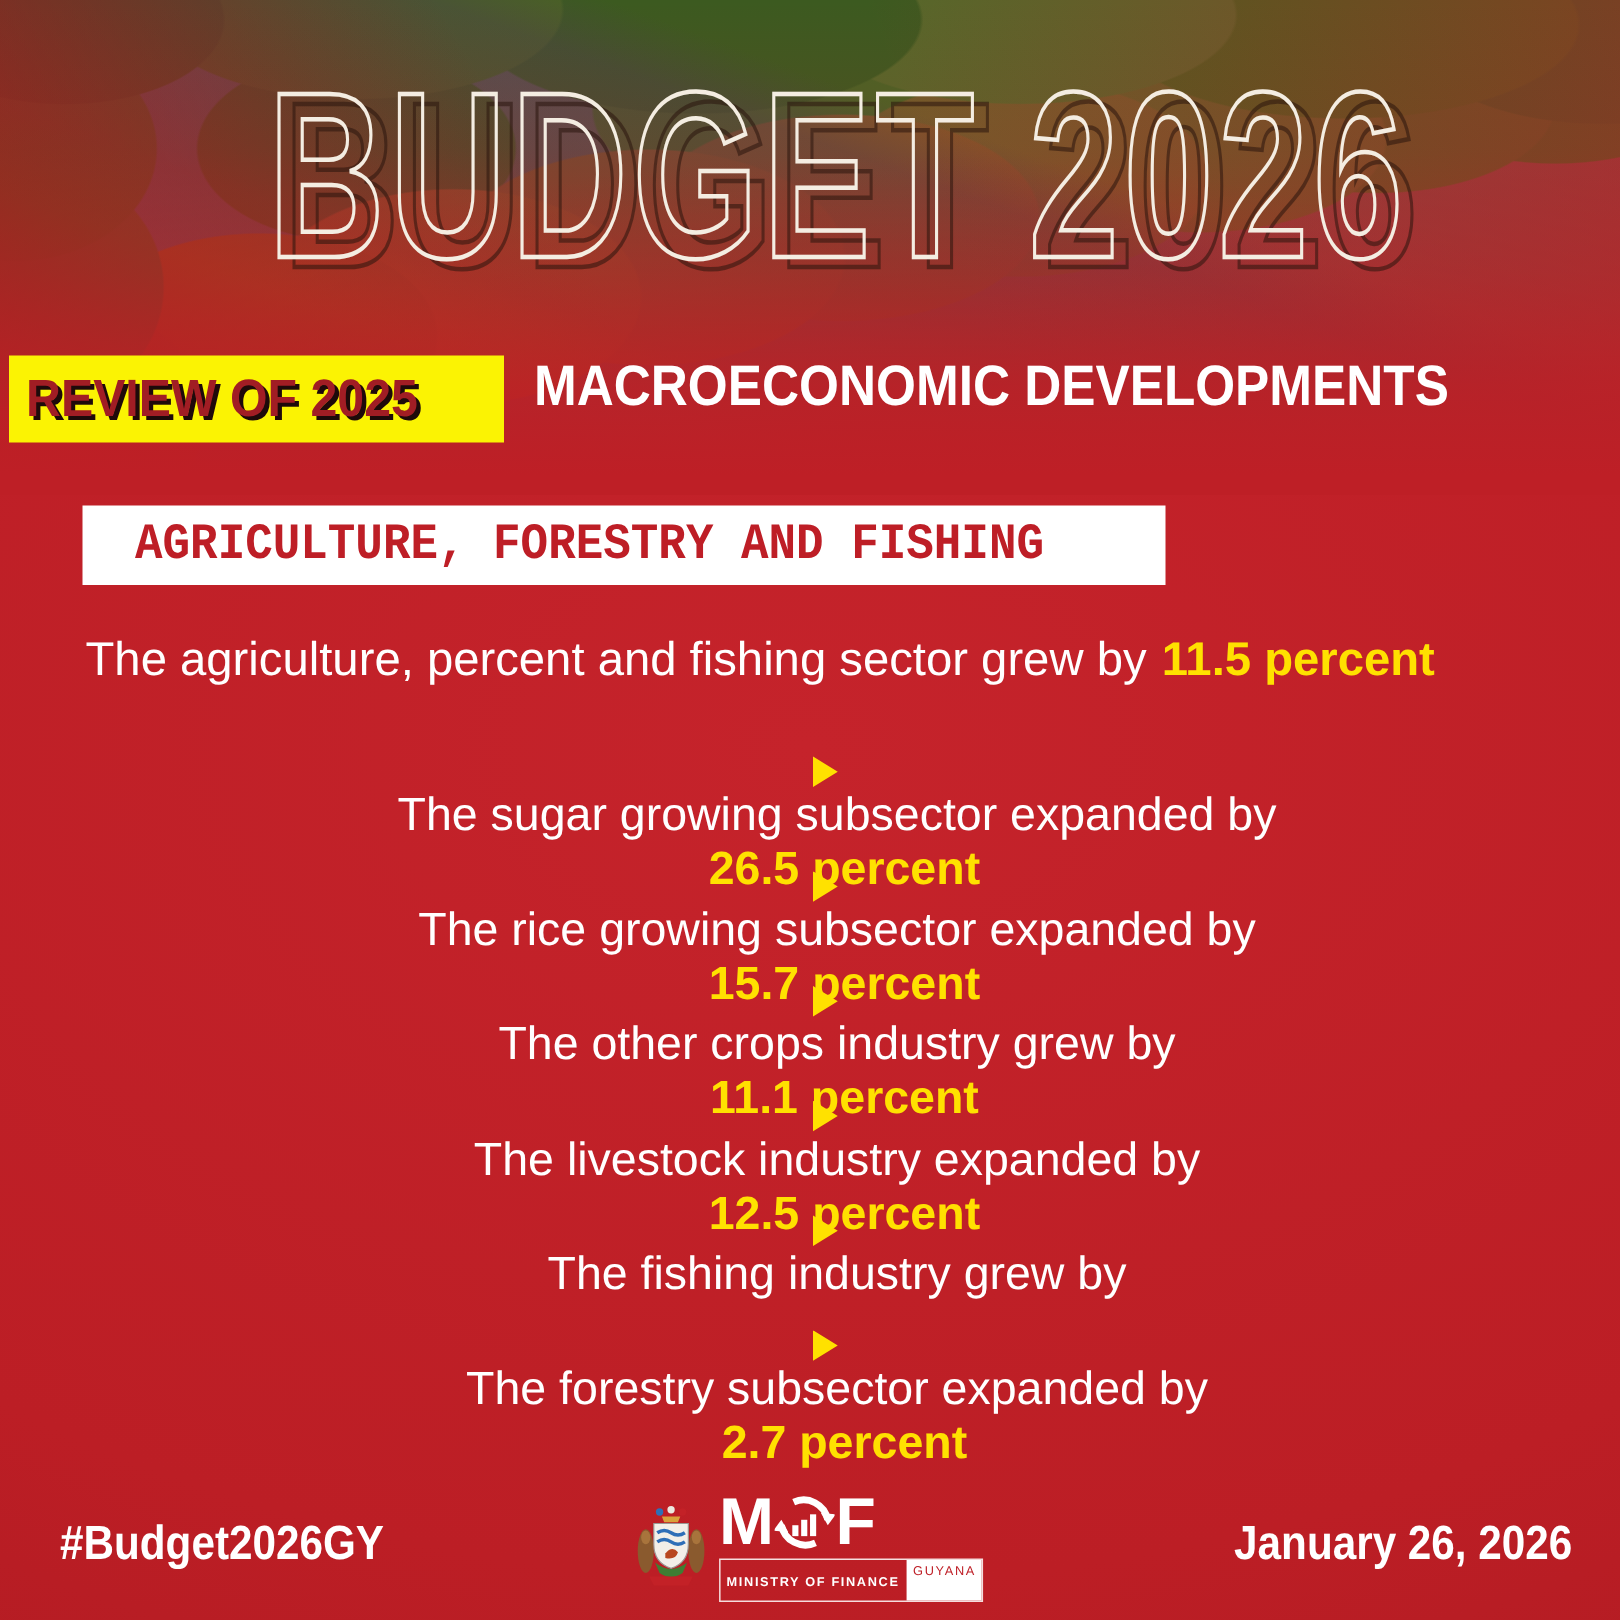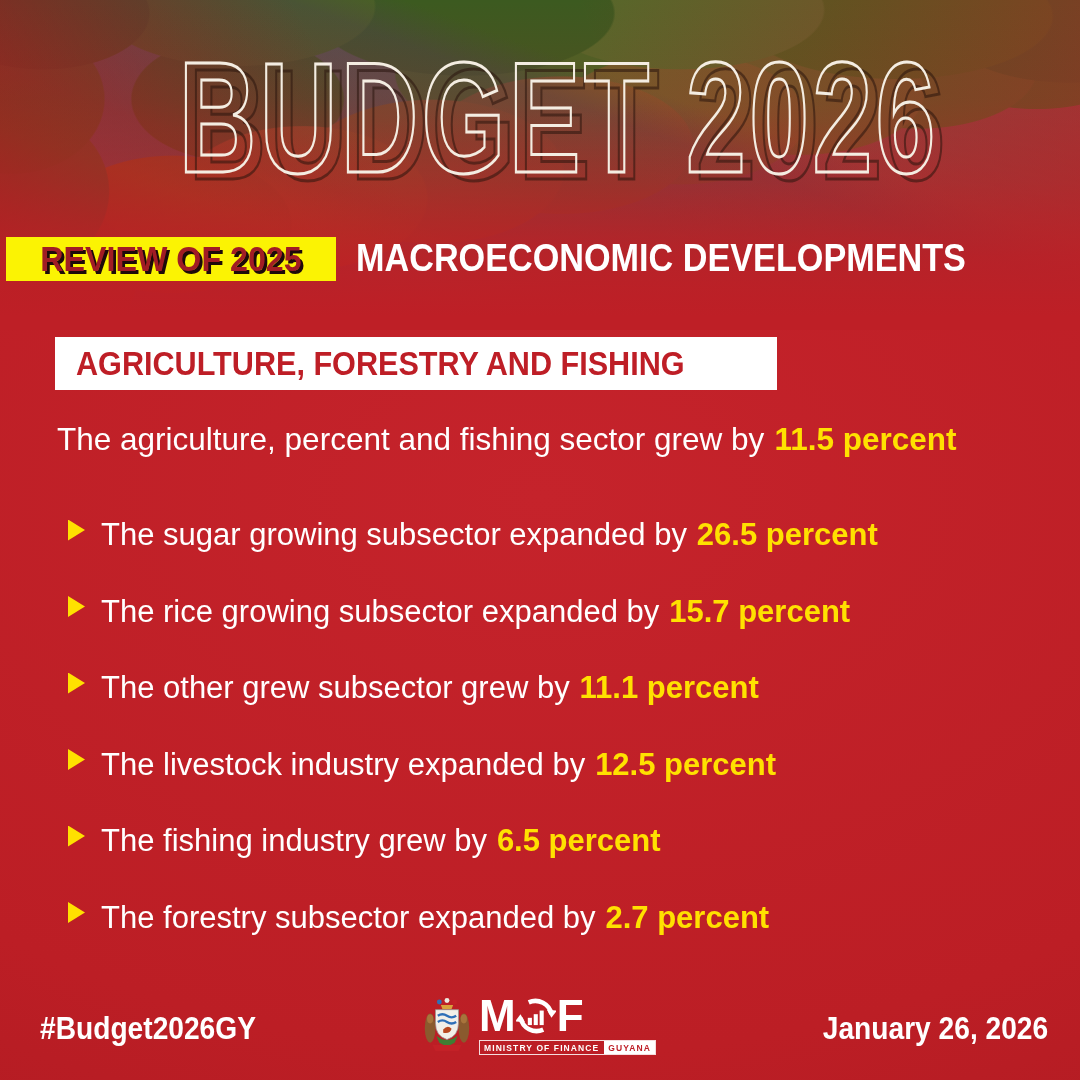--- a/index.html
+++ b/index.html
@@ -70,56 +70,56 @@
     color:transparent;
   }
   .title-inner { display:inline-block; transform:scaleX(.68); transform-origin:center; }
   .title-shadow { top:7px; }
   .title-shadow .title-inner { -webkit-text-stroke:3px rgba(42,20,12,.55); margin-left:10px; }
   .title-main { top:0; }
   .title-main .title-inner { -webkit-text-stroke:3px #F4EDE2; }
 
   
   .review-box {
-    position:absolute; left:6px; top:237px; width:330px; height:44px;
-    background:#FBF303; display:flex; align-items:center; justify-content:center;
+    position:absolute; left:6px; top:237px; width:330px; height:58px;
+    background:#FBF303; display:flex; align-items:center; justify-content:flex-start;
   }
   .review-text {
     font-weight:700; font-size:35px; color:#A11D24; letter-spacing:0;
     text-shadow:3px 3px 0 #1E0A0A;
     transform:scaleX(.92); transform-origin:center; white-space:nowrap;
   }
   .macro-heading {
     position:absolute; left:356px; top:237px; height:58px; display:flex; 
   }
   .macro-heading span {
     font-weight:700; font-size:38px; color:#FFFFFF; white-space:nowrap;
     transform:scaleX(.90); transform-origin:left center; letter-spacing:0;
   }
 
   
   .section-box {
     position:absolute; left:55px; top:337px; width:722px; height:53px;
-    background:#FFFFFF; display:flex; align-items:center; padding-left:21px;
+    background:#FFFFFF; display:flex; align-items:center; padding-left:35px;font-family:Liberation Mono, monospace;
   }
   .section-box span {
     font-weight:700; font-size:34px; color:#BE1E26; white-space:nowrap;
     transform:scaleX(.90); transform-origin:left center;
   }
 
   
   .lead {
     position:absolute; left:57px; top:421px; width:990px;
     font-size:31.5px; color:#FFFFFF; white-space:nowrap; font-weight:400;
   }
   .hl { font-weight:700; color:#FFE100; margin-left:.32em;text-align:center; }
   .bullets { position:absolute; left:68px; top:514px; width:980px; list-style:none; }
   .bullet {
     display:flex; align-items:center; height:42px; margin-bottom:34.5px;
-    font-size:31px; color:#FFFFFF; white-space:nowrap; font-weight:400;
+    font-size:31px; color:#FFFFFF; white-space:nowrap; font-weight:400;flex-direction:column;
   }
   .marker {
     flex:0 0 auto; width:17px; height:21px; margin-right:16px; margin-top:-10px;
     background:#FFE100; clip-path:polygon(0 0, 100% 50%, 0 100%);
   }
 
   
   .hashtag {
     position:absolute; left:40px; top:1010px;
     font-weight:700; font-size:32px; color:#FFFFFF; white-space:nowrap;
@@ -141,22 +141,22 @@
   .o-icon { width:40px; height:40px; margin:0 1px; }
   .tagline-row {
     margin-top:3px; display:flex; align-items:center;
     border:1px solid rgba(255,255,255,.85);
   }
   .tagline {
     font-weight:700; font-size:8.5px; letter-spacing:1.1px; color:#FFFFFF;
     padding:2px 5px 1px 4px; white-space:nowrap;
   }
   .country {
-    font-weight:700; font-size:8.5px; letter-spacing:1.1px; color:#BE1E26;
-    background:#FFFFFF; padding:2px 4px 1px 4px; white-space:nowrap;
+    font-weight:400; font-size:8.5px; letter-spacing:1.1px; color:#BE1E26;
+    background:#FFFFFF; padding:2px 4px 15px 4px; white-space:nowrap;
   }
 </style>
 </head>
 <body>
 
 <div class="canvas">
 
   <div class="photo">
     <div class="water"></div>
     <div class="canopy"></div>
@@ -192,32 +192,31 @@
         <span>The sugar growing subsector expanded by</span>
         <span class="hl">26.5 percent</span>
       </li>
     <li class="bullet">
         <span class="marker"></span>
         <span>The rice growing subsector expanded by</span>
         <span class="hl">15.7 percent</span>
       </li>
     <li class="bullet">
         <span class="marker"></span>
-        <span>The other grew subsector grew by</span>
+        <span>The other crops industry grew by</span>
         <span class="hl">11.1 percent</span>
       </li>
     <li class="bullet">
         <span class="marker"></span>
         <span>The livestock industry expanded by</span>
         <span class="hl">12.5 percent</span>
       </li>
     <li class="bullet">
         <span class="marker"></span>
         <span>The fishing industry grew by</span>
-        <span class="hl">6.5 percent</span>
       </li>
     <li class="bullet">
         <span class="marker"></span>
         <span>The forestry subsector expanded by</span>
         <span class="hl">2.7 percent</span>
       </li>
   </ul>
 
   <div class="hashtag">#Budget2026GY</div>
   <div class="date">January 26, 2026</div>

